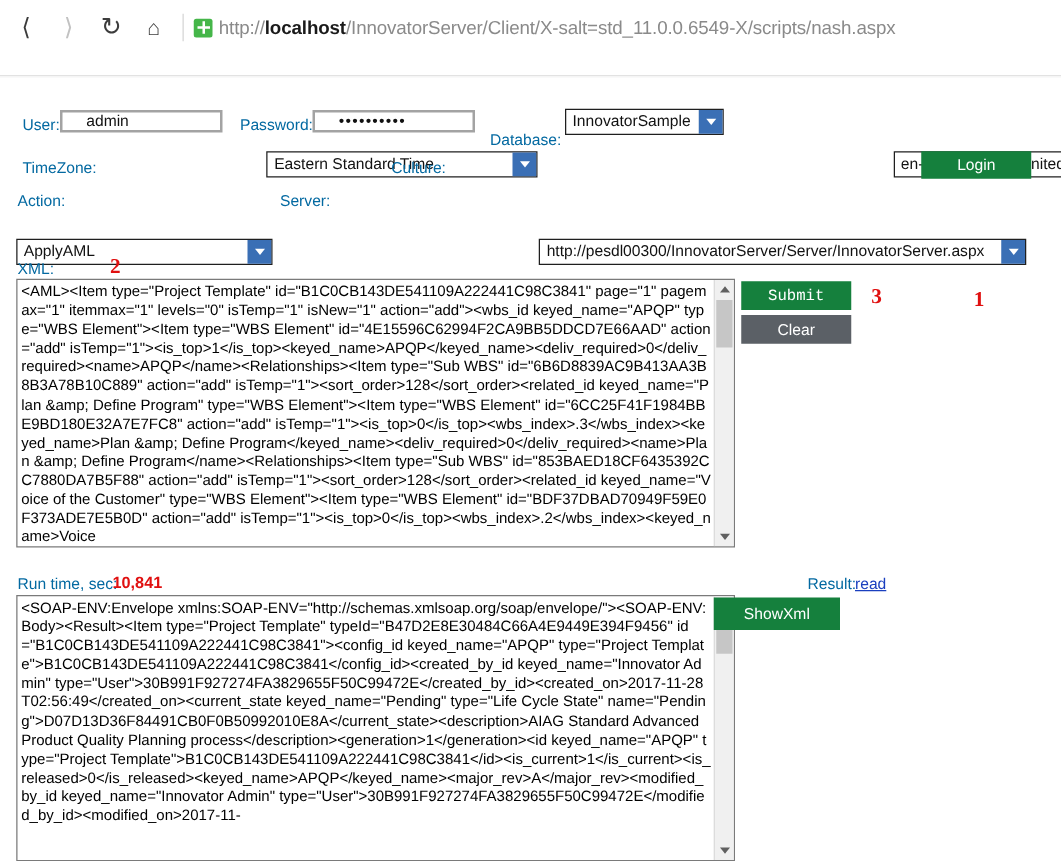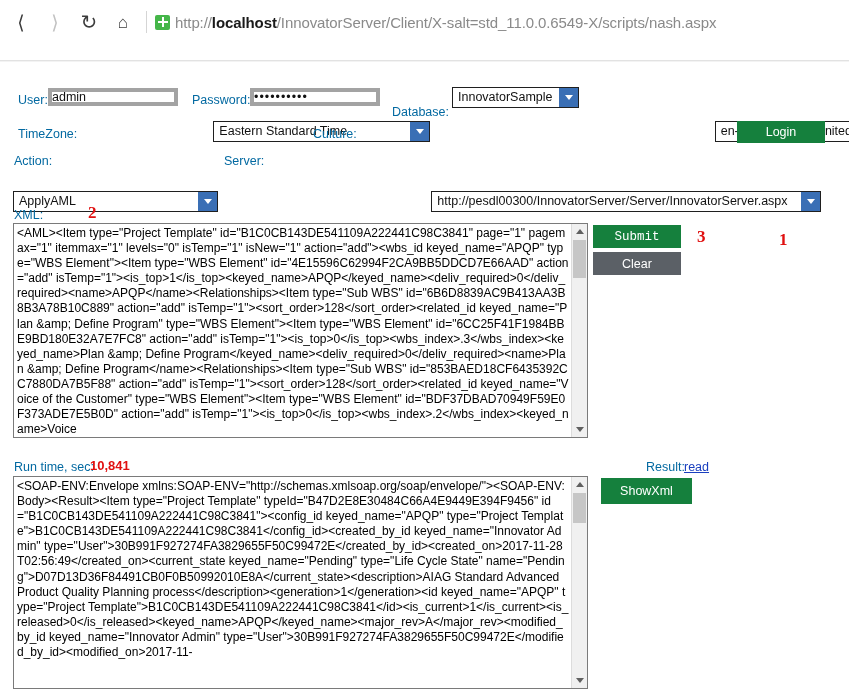--- a/index.html
+++ b/index.html
@@ -89,25 +89,25 @@
   .page { position: absolute; top: 62px; left: 0; width: 849px; }
 
   .lbl {
     font-size: 12.5px;
     color: #0369a1;
     white-space: nowrap;
   }
   .row { position: absolute; }
 
   input.txt {
-    border: 4px solid #a3a3a3;
+    border: 2px solid #a3a3a3;
     background: #fff;
     font-family: "Liberation Sans", sans-serif;
     font-size: 12.5px;
-    padding: 1px 0;
+    padding: 1px 19px;
     height: 18px;
     box-sizing: border-box;
     outline: none;
     color: #111;
   }
 
   
   .combo {
     position: relative;
     display: inline-block;
@@ -335,15 +335,15 @@
           <i></i>
         </div>
       <div class="thumb" style="top:16px; height:30px;"></div>
       <div class="dn">
           <i></i>
         </div>
     </div>
   </div>
 
   
-  <div class="btn" style="left:601px; top:416px; width:91px; height:26px;">ShowXml</div>
+  <div class="btn" style="left:571px; top:416px; width:101px; height:26px;">ShowXml</div>
 
 </div>
 
 </body></html>

